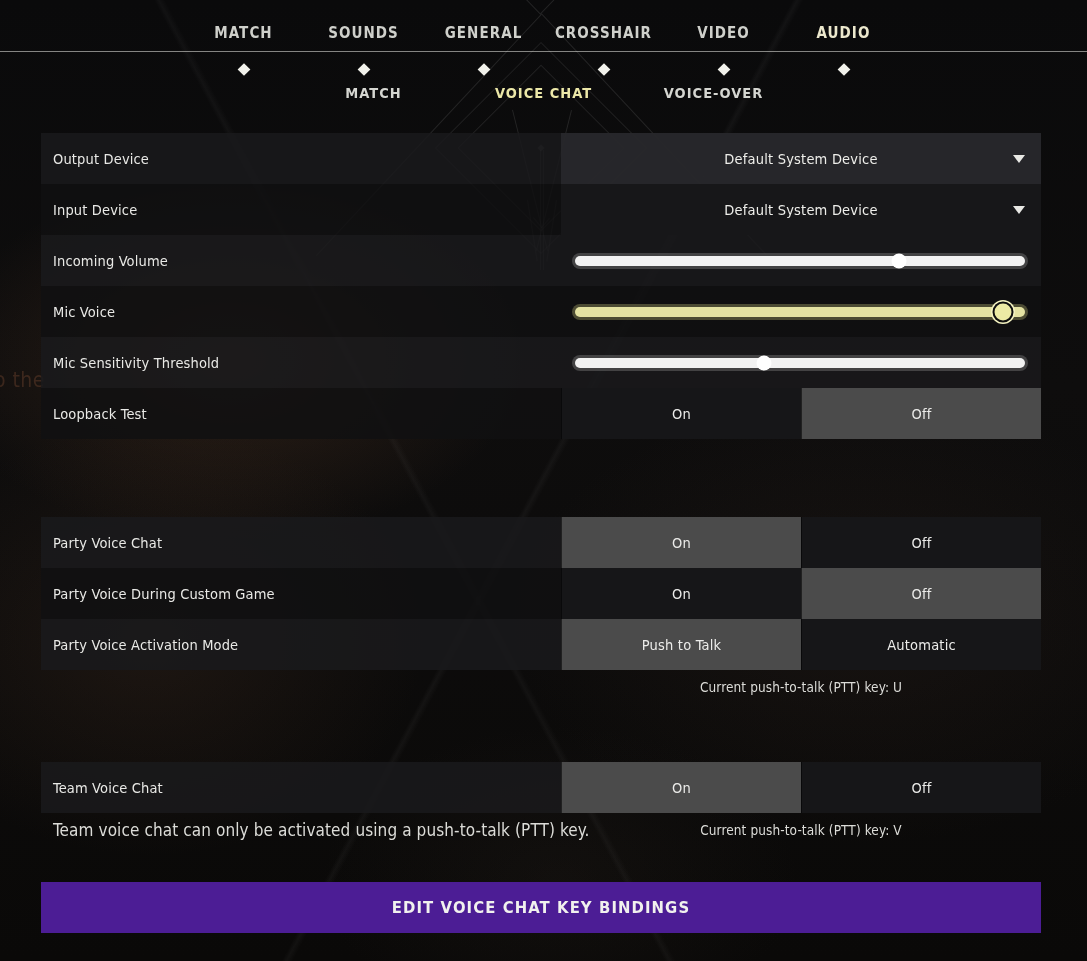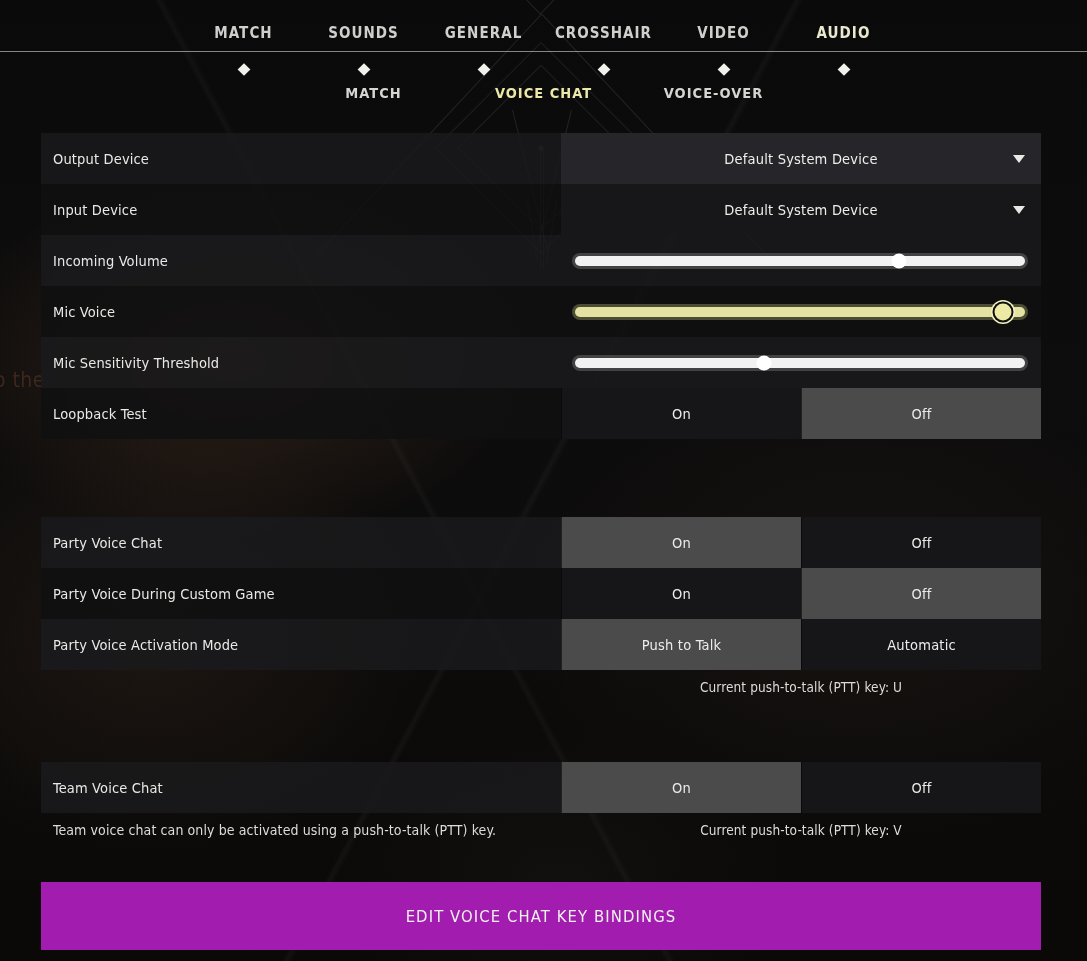--- a/index.html
+++ b/index.html
@@ -230,44 +230,44 @@
   .note-bar {
     position: relative;
     width: 1000px;
     height: 34px;
     display: flex;
     align-items: center;
   }
   .note-left {
     position: absolute;
     left: 12px;
-    font-size: 14px;
+    font-size: 17px;
     color: #dcdcd8;
     letter-spacing: 0.1px;
   }
   .note-right {
     position: absolute;
     left: 520px;
     width: 480px;
     text-align: center;
     font-size: 13.5px;
     color: #dcdcd8;
     letter-spacing: 0.1px;
   }
 
   .big-button {
     width: 1000px;
-    height: 68px;
+    height: 51px;
     display: flex;
     align-items: center;
     justify-content: center;
-    background: #a21caf;
+    background: #4c1d95;
     color: #f1f1ee;
     font-size: 16.5px;
-    font-weight: 400;
+    font-weight: 700;
     letter-spacing: 1.1px;
     cursor: pointer;
   }
 </style>
 </head>
 <body>
 
 <div id="app">
 
   <div class="bg-photo"></div>

